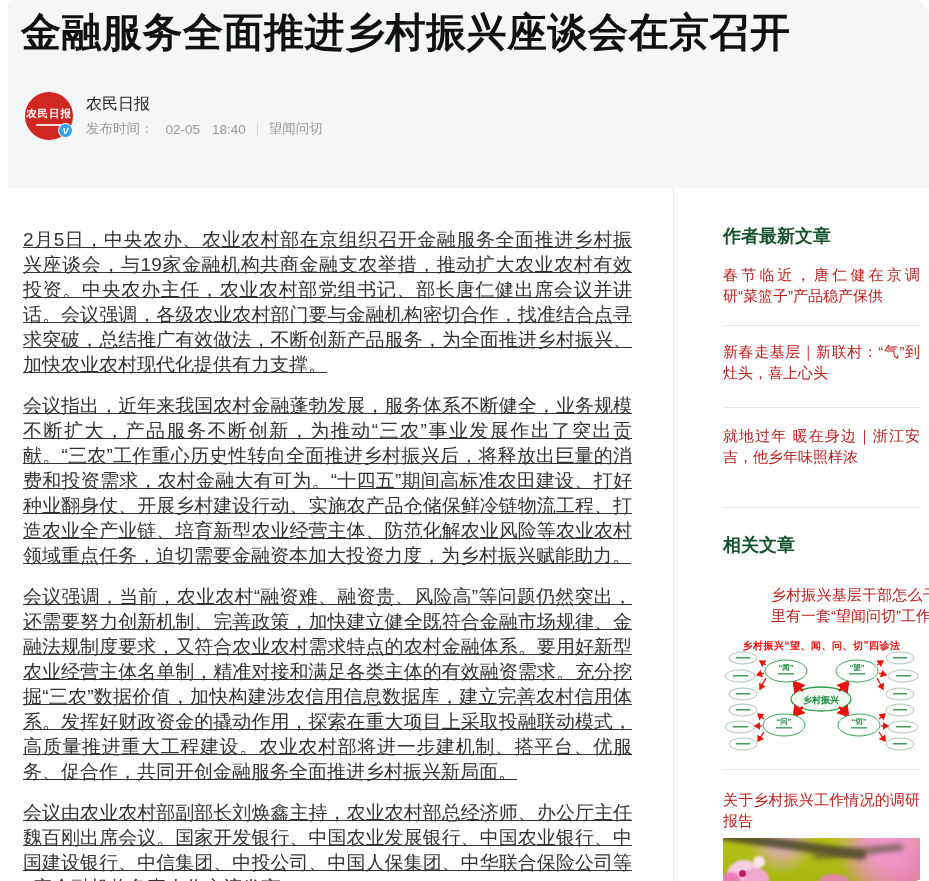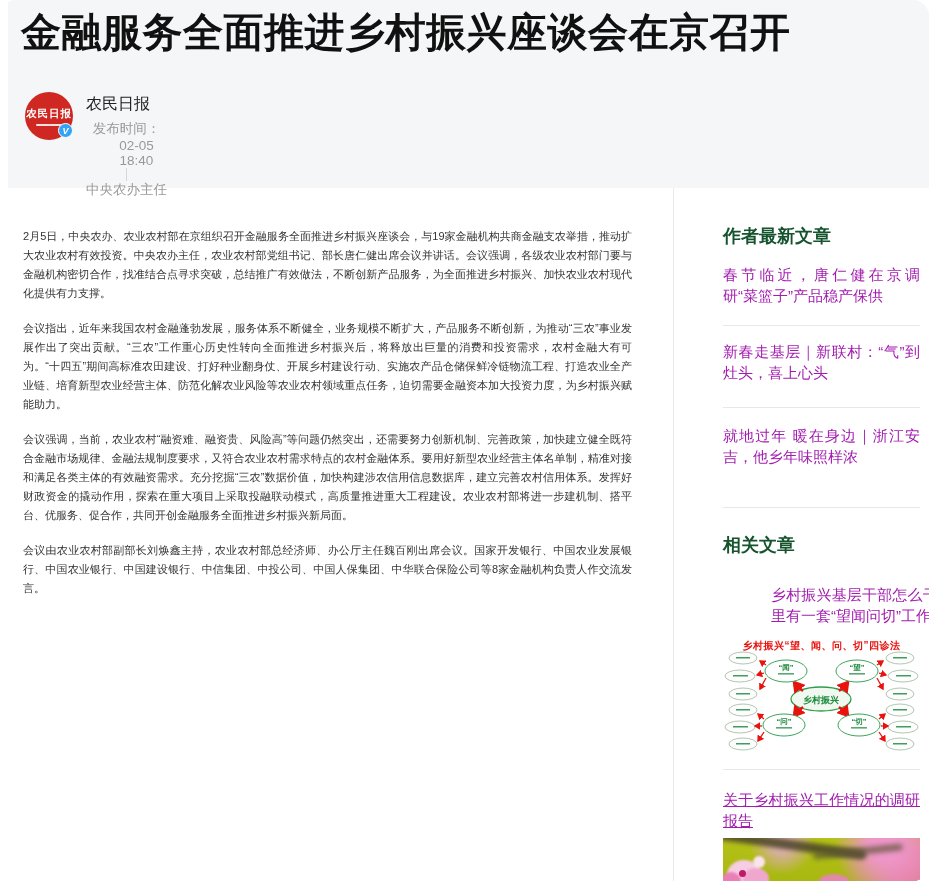--- a/index.html
+++ b/index.html
@@ -13,35 +13,35 @@
     font-size:40px;line-height:1.32;font-weight:700;color:#111;letter-spacing:0.5px;}
   .avatar{position:absolute;left:25px;top:92px;width:48px;height:48px;border-radius:50%;
     background:#cf2823;display:flex;align-items:center;justify-content:center;flex-direction:column;}
   .avatar-cn{color:#fff;font-family:"Liberation Serif","DejaVu Serif",serif;
     font-size:11px;font-weight:700;letter-spacing:1px;white-space:nowrap;transform:scale(.95);}
   .avatar-sub{width:26px;height:2px;background:rgba(255,255,255,.85);margin-top:3px;border-radius:1px;}
   .v-badge{position:absolute;left:58px;top:123px;width:15px;height:15px;border-radius:50%;
     background:#33a3f4;border:1.5px solid #fff;color:#fff;font-size:9px;font-weight:700;
     display:flex;align-items:center;justify-content:center;font-style:italic;}
   .author-name{position:absolute;left:86px;top:94px;font-size:16px;color:#222;}
-  .meta-row{position:absolute;left:86px;top:120px;font-size:13.5px;color:#999;display:flex;align-items:center;flex-direction:column;}
-  .meta-row .dt{margin-left:20px;}
+  .meta-row{position:absolute;left:86px;top:120px;font-size:13.5px;color:#999;display:flex;align-items:center;}
+  .meta-row .dt{margin-left:12px;}
   .meta-sep{display:inline-block;width:1px;height:13px;background:#d7d7d7;margin:0 11px;}
 
   
   .v-divider{position:absolute;left:673px;top:188px;width:1px;height:693px;background:#e9e9e9;}
 
   .article{position:absolute;left:23px;top:227px;width:609px;}
-  .article p{margin:0 0 16px 0;font-size:11px;line-height:19px;color:#333;
-    text-align:justify;text-justify:inter-ideograph;}
+  .article p{margin:0 0 16px 0;font-size:19px;line-height:25px;color:#333;
+    text-align:justify;text-justify:inter-ideograph;text-decoration:underline;}
 
   
   .sidebar{position:absolute;left:723px;top:188px;width:197px;height:693px;}
   .sb-heading{position:absolute;left:0;margin:0;font-size:18px;font-weight:700;color:#14532d;}
-  .sb-item{position:absolute;left:0;width:197px;font-size:15px;line-height:21px;color:#a21caf;
+  .sb-item{position:absolute;left:0;width:197px;font-size:15px;line-height:21px;color:#b91c1c;
     cursor:pointer;text-align:justify;}
   .sb-div{position:absolute;left:0;width:197px;height:1px;background:#e8e8e8;}
 
   .thumb{position:absolute;left:0;width:197px;overflow:hidden;background:#86efac;cursor:pointer;}
   .thumb-diagram{top:445px;height:122px;}
   .thumb-flower{top:650px;height:43px;border-radius:1px;}
 
   
   .flower-bg{position:relative;width:100%;height:64px;
     background:
@@ -73,21 +73,21 @@
     <span class="avatar-cn">农民日报</span>
     <span class="avatar-sub"></span>
   </div>
   <div class="v-badge">V</div>
   <div class="author-name">农民日报</div>
   <div class="meta-row">
     <span>发布时间：</span>
     <span class="dt">02-05</span>
     <span class="dt">18:40</span>
     <span class="meta-sep"></span>
-    <span>中央农办主任</span>
+    <span>望闻问切</span>
   </div>
 
   <div class="v-divider"></div>
 
   <main class="article">
     <p>2月5日，中央农办、农业农村部在京组织召开金融服务全面推进乡村振兴座谈会，与19家金融机构共商金融支农举措，推动扩大农业农村有效投资。中央农办主任，农业农村部党组书记、部长唐仁健出席会议并讲话。会议强调，各级农业农村部门要与金融机构密切合作，找准结合点寻求突破，总结推广有效做法，不断创新产品服务，为全面推进乡村振兴、加快农业农村现代化提供有力支撑。</p>
     <p>会议指出，近年来我国农村金融蓬勃发展，服务体系不断健全，业务规模不断扩大，产品服务不断创新，为推动“三农”事业发展作出了突出贡献。“三农”工作重心历史性转向全面推进乡村振兴后，将释放出巨量的消费和投资需求，农村金融大有可为。“十四五”期间高标准农田建设、打好种业翻身仗、开展乡村建设行动、实施农产品仓储保鲜冷链物流工程、打造农业全产业链、培育新型农业经营主体、防范化解农业风险等农业农村领域重点任务，迫切需要金融资本加大投资力度，为乡村振兴赋能助力。</p>
     <p>会议强调，当前，农业农村“融资难、融资贵、风险高”等问题仍然突出，还需要努力创新机制、完善政策，加快建立健全既符合金融市场规律、金融法规制度要求，又符合农业农村需求特点的农村金融体系。要用好新型农业经营主体名单制，精准对接和满足各类主体的有效融资需求。充分挖掘“三农”数据价值，加快构建涉农信用信息数据库，建立完善农村信用体系。发挥好财政资金的撬动作用，探索在重大项目上采取投融联动模式，高质量推进重大工程建设。农业农村部将进一步建机制、搭平台、优服务、促合作，共同开创金融服务全面推进乡村振兴新局面。</p>
     <p>会议由农业农村部副部长刘焕鑫主持，农业农村部总经济师、办公厅主任魏百刚出席会议。国家开发银行、中国农业发展银行、中国农业银行、中国建设银行、中信集团、中投公司、中国人保集团、中华联合保险公司等8家金融机构负责人作交流发言。</p>
 
@@ -184,21 +184,21 @@
             <path d="M41,99 L35,108" marker-end="url(#ar)"></path>
           <path d="M156,86 L162,81" marker-end="url(#ar)"></path>
             <path d="M158,93 L165,93" marker-end="url(#ar)"></path>
             <path d="M156,99 L162,108" marker-end="url(#ar)"></path>
         </g>
       </svg>
     </div>
 
     <div class="sb-div" style="top:581px;"></div>
 
-    <div class="sb-item" style="top:601px;text-decoration:underline;">关于乡村振兴工作情况的调研报告</div>
+    <div class="sb-item" style="top:601px;">关于乡村振兴工作情况的调研报告</div>
 
     <div class="thumb thumb-flower">
       <div class="flower-bg">
         <div class="branch"></div>
         <div class="branch2"></div>
         <div class="blossom b1"></div>
         <div class="blossom b2"></div>
         <div class="blossom b3"></div>
         <div class="blossom b4"></div>
         <div class="blossom b5"></div>

